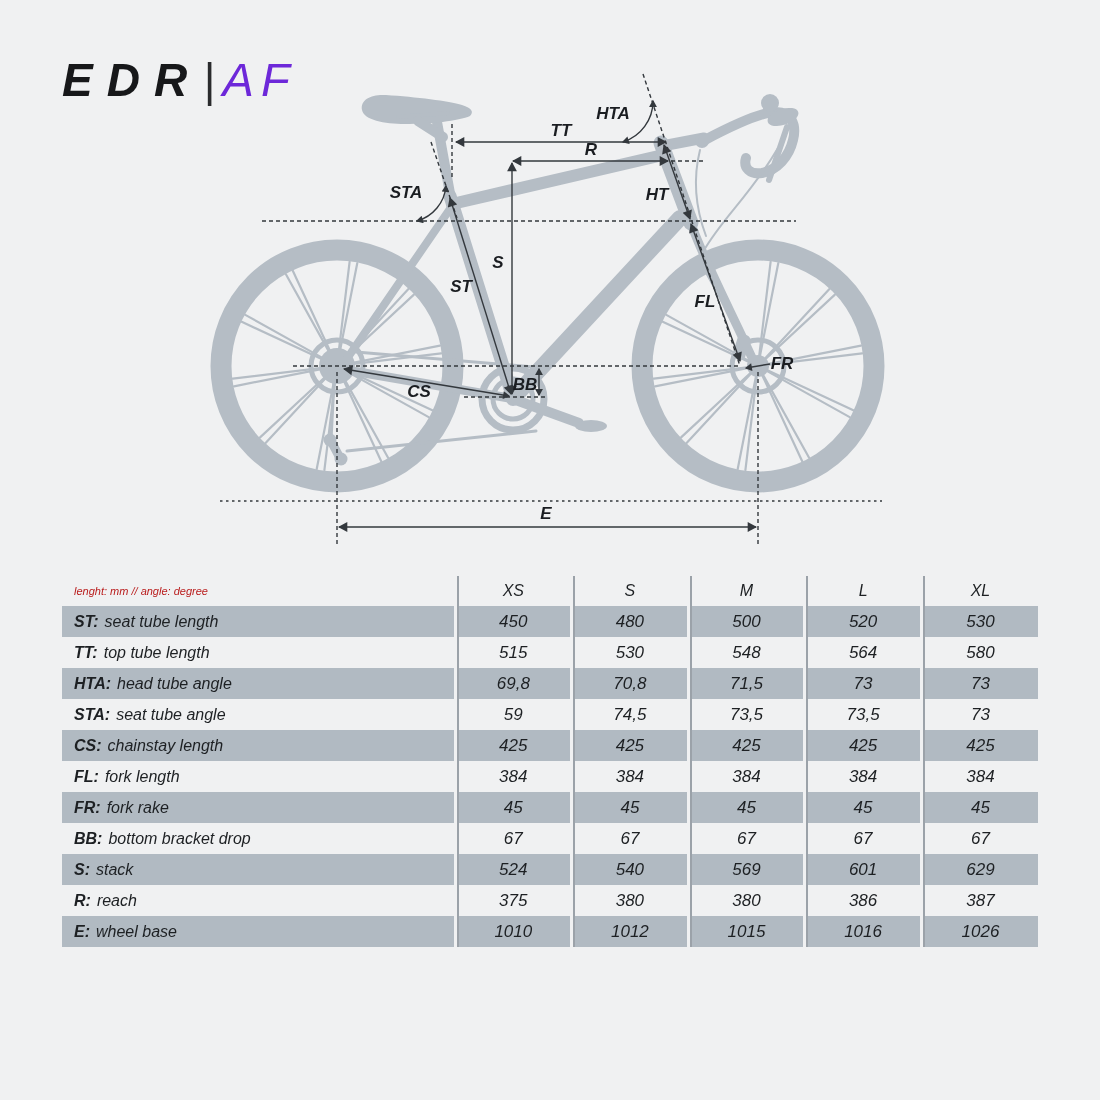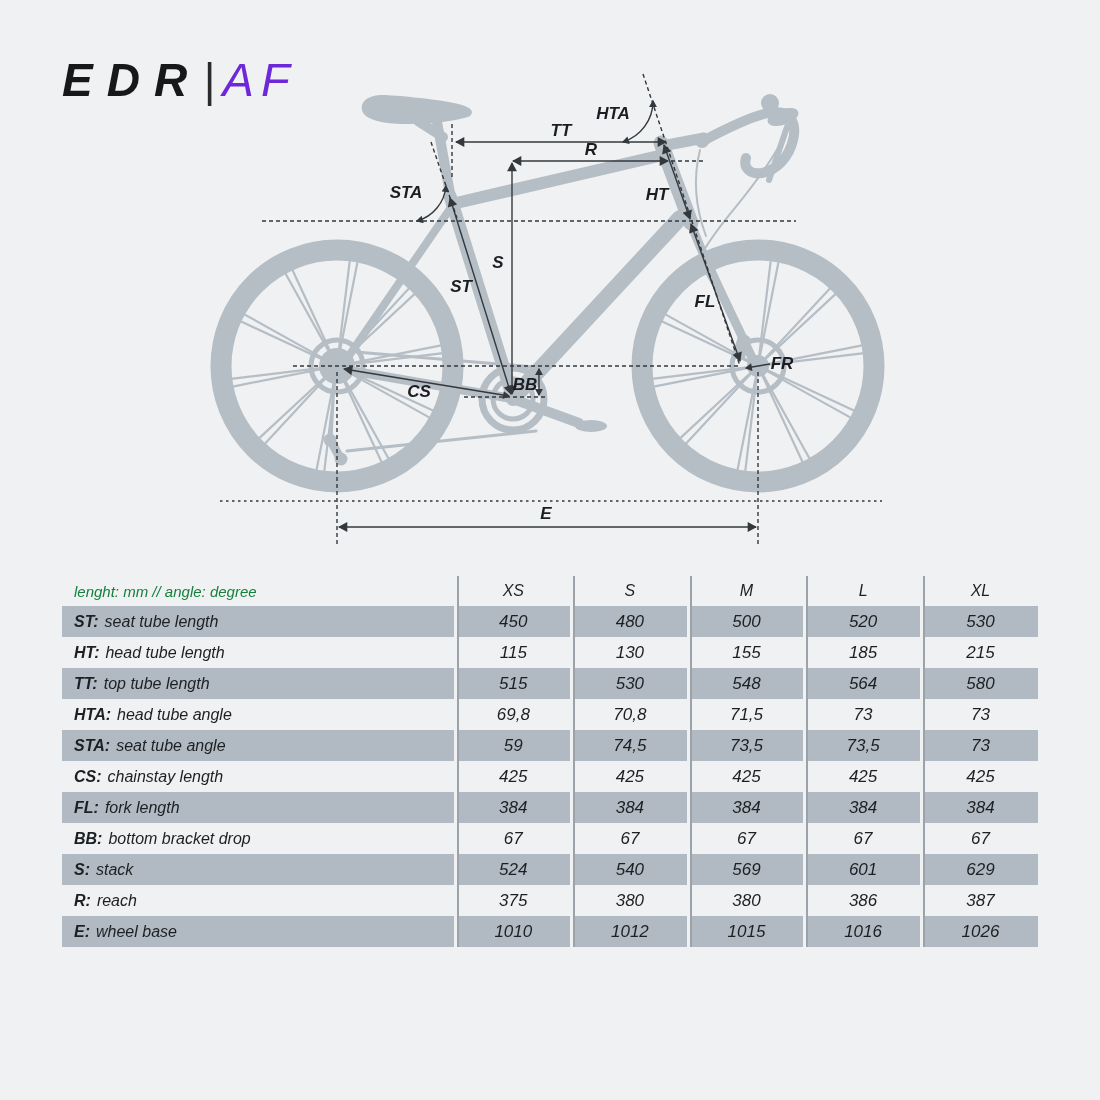--- a/index.html
+++ b/index.html
@@ -22,21 +22,21 @@
   .dimlabel{font-family:"Liberation Sans",sans-serif;font-size:17px;font-weight:600;fill:#1a1d21;text-anchor:middle;}
 
   
   .geo-table{position:absolute;left:62px;top:576px;width:976px;border-collapse:collapse;table-layout:fixed;color:#1d2023;}
   .geo-table td,.geo-table th{padding:0;height:31px;vertical-align:middle;}
   .geo-table thead td{height:30px;}
   .lc{text-align:left;padding-left:12px !important;font-size:16px;}
   .lc b{font-weight:700;}
   .lc .d{margin-left:6px;font-weight:400;}
   .vc{text-align:center;font-size:17px;border-left:3px solid #f0f1f2;box-shadow:inset 2px 0 0 #9ba2a9;}
-  .units{font-size:15px;color:#15803d;}
+  .units{font-size:11px;color:#b91c1c;}
   .sz{font-size:16px;}
   tbody tr:nth-child(odd) td{background:#b1bac2;}
 </style>
 </head>
 <body>
 
 <div class="page">
 
   <div class="logo">
     <span class="logo-edr">EDR</span>
@@ -222,28 +222,20 @@
     <tbody>
       <tr>
         <td class="lc"><b>ST:</b><span class="d">seat tube length</span></td>
         <td class="vc">450</td>
         <td class="vc">480</td>
         <td class="vc">500</td>
         <td class="vc">520</td>
         <td class="vc">530</td>
       </tr>
       <tr>
-        <td class="lc"><b>HT:</b><span class="d">head tube length</span></td>
-        <td class="vc">115</td>
-        <td class="vc">130</td>
-        <td class="vc">155</td>
-        <td class="vc">185</td>
-        <td class="vc">215</td>
-      </tr>
-      <tr>
         <td class="lc"><b>TT:</b><span class="d">top tube length</span></td>
         <td class="vc">515</td>
         <td class="vc">530</td>
         <td class="vc">548</td>
         <td class="vc">564</td>
         <td class="vc">580</td>
       </tr>
       <tr>
         <td class="lc"><b>HTA:</b><span class="d">head tube angle</span></td>
         <td class="vc">69,8</td>
@@ -270,20 +262,28 @@
       </tr>
       <tr>
         <td class="lc"><b>FL:</b><span class="d">fork length</span></td>
         <td class="vc">384</td>
         <td class="vc">384</td>
         <td class="vc">384</td>
         <td class="vc">384</td>
         <td class="vc">384</td>
       </tr>
       <tr>
+        <td class="lc"><b>FR:</b><span class="d">fork rake</span></td>
+        <td class="vc">45</td>
+        <td class="vc">45</td>
+        <td class="vc">45</td>
+        <td class="vc">45</td>
+        <td class="vc">45</td>
+      </tr>
+      <tr>
         <td class="lc"><b>BB:</b><span class="d">bottom bracket drop</span></td>
         <td class="vc">67</td>
         <td class="vc">67</td>
         <td class="vc">67</td>
         <td class="vc">67</td>
         <td class="vc">67</td>
       </tr>
       <tr>
         <td class="lc"><b>S:</b><span class="d">stack</span></td>
         <td class="vc">524</td>

